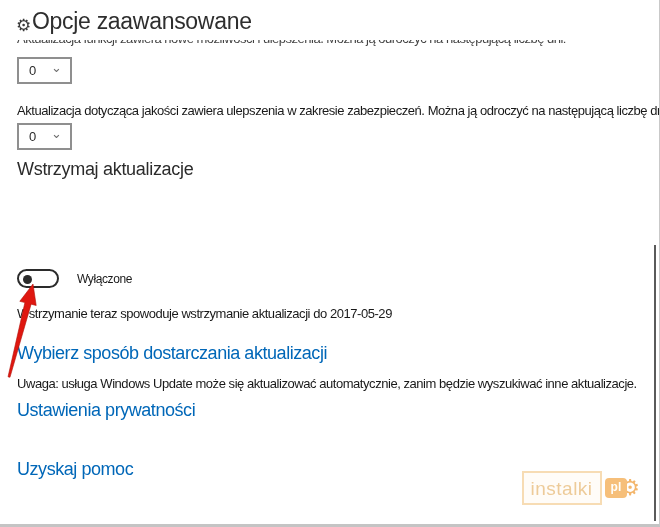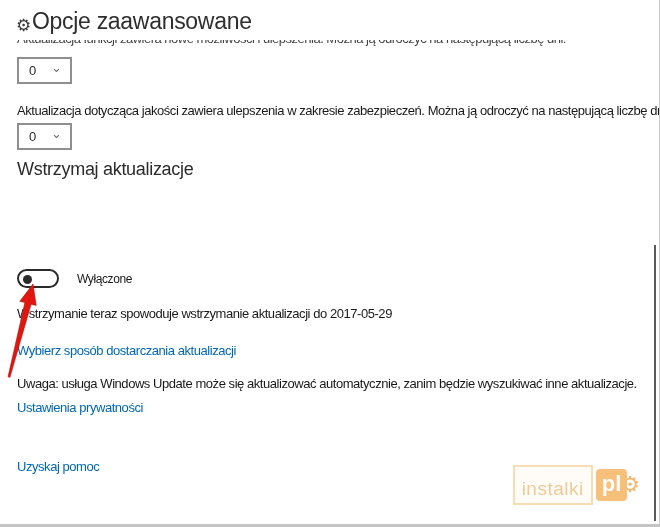--- a/index.html
+++ b/index.html
@@ -35,35 +35,35 @@
   .pause-desc { top:198px; width:625px; }
   
   .toggle { position:absolute; left:17px; top:269px; width:42px; height:19px;
     border:2px solid #2b2b2b; border-radius:10px; background:#fff; cursor:pointer; }
   .knob { position:absolute; left:4px; top:3.5px; width:9px; height:9px; border-radius:50%;
     background:#2b2b2b; }
   .toggle-label { position:absolute; left:77px; top:272px; font-size:12px; letter-spacing:-0.4px;
     color:#191919; }
   .pause-note { top:304px; width:643px; }
   
-  .lnk { position:absolute; left:17px; font-size:13px; letter-spacing:-0.45px; color:#0067b8;
+  .lnk { position:absolute; left:17px; font-size:18px; letter-spacing:-0.45px; color:#0067b8;
     cursor:pointer; white-space:nowrap;text-align:right; }
   .lnk-delivery { top:343px; }
   .wu-note { top:374px; width:643px; }
   .lnk-privacy { top:400px; }
   .q-head { top:431px; }
   .lnk-help { top:459px; }
   
   .arrow { position:absolute; left:0; top:273px; width:50px; height:112px; pointer-events:none; }
   
   .wm { position:absolute; right:19px; bottom:19px; display:flex; align-items:center;
     opacity:0.78; }
   .wm-name { border:2px solid #f5d3a0; color:#e9bd7d; font-size:19px; letter-spacing:0.5px;
-    padding:11px 7px 3px 7px; background:rgba(255,248,238,0.5); }
-  .wm-pl { background:#f4ae55; color:#fffdf8; font-size:22px; font-weight:bold;
+    padding:5px 7px 3px 7px; background:rgba(255,248,238,0.5); }
+  .wm-pl { background:#f4ae55; color:#fffdf8; font-size:12px; font-weight:bold;
     border-radius:4px; padding:2px 6px 4px 6px; margin-left:3px; position:relative; z-index:2; }
   .wm-gear { color:#f0a142; font-size:22px; margin-left:-7px; position:relative; z-index:1; }
   
   .scroll-thumb { position:absolute; right:3px; top:245px; width:2px; height:276px;
     background:#5a5a5a; cursor:pointer; }
 </style>
 </head>
 <body>
 
 <div class="screen">

